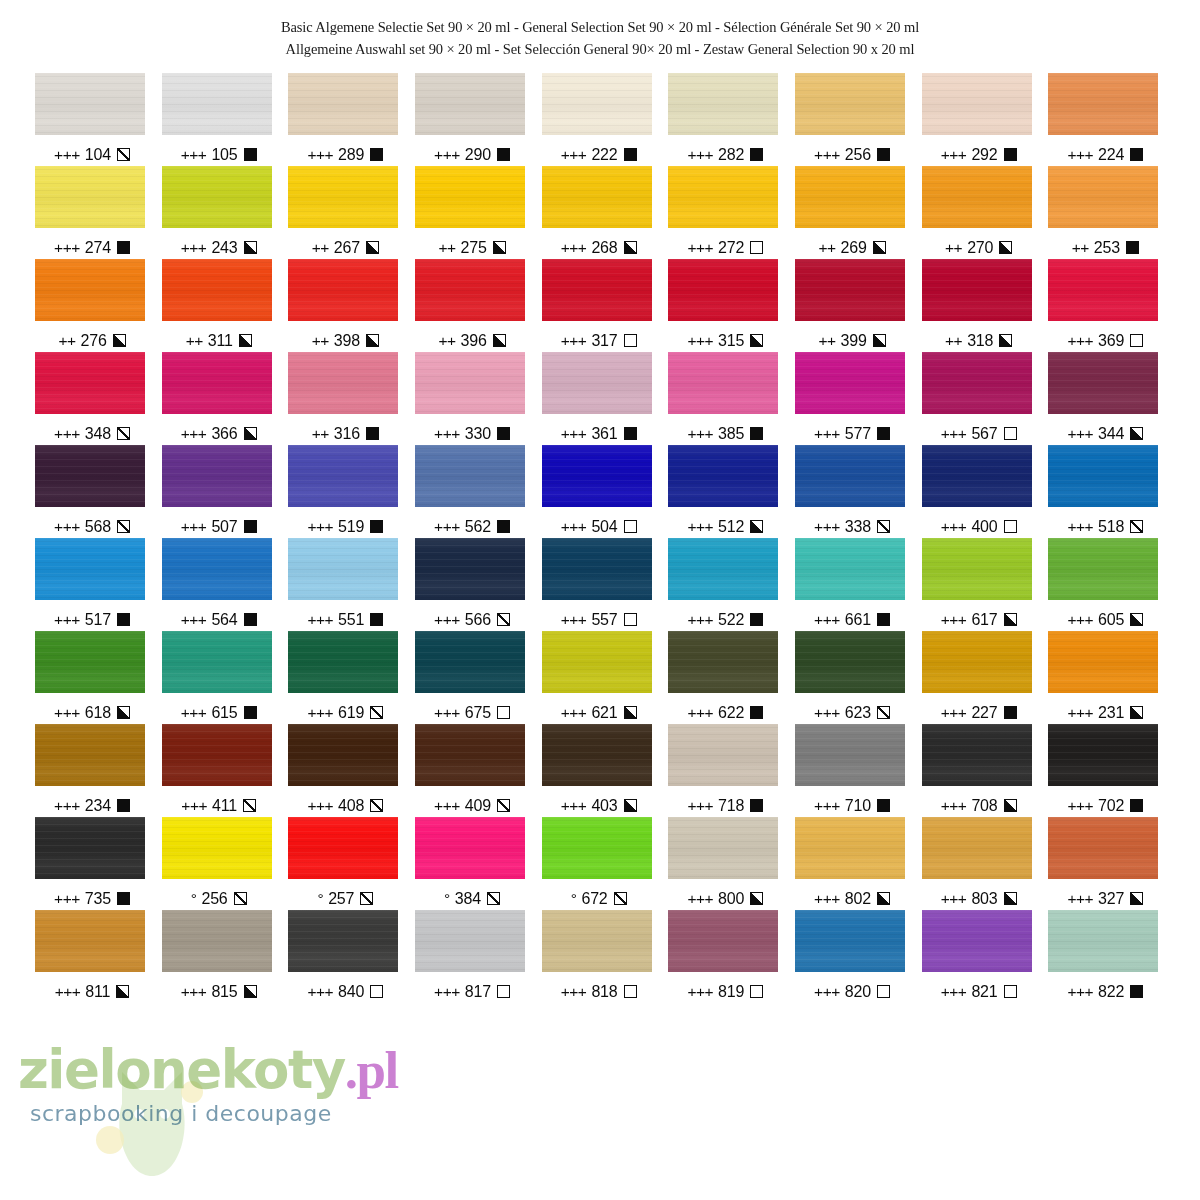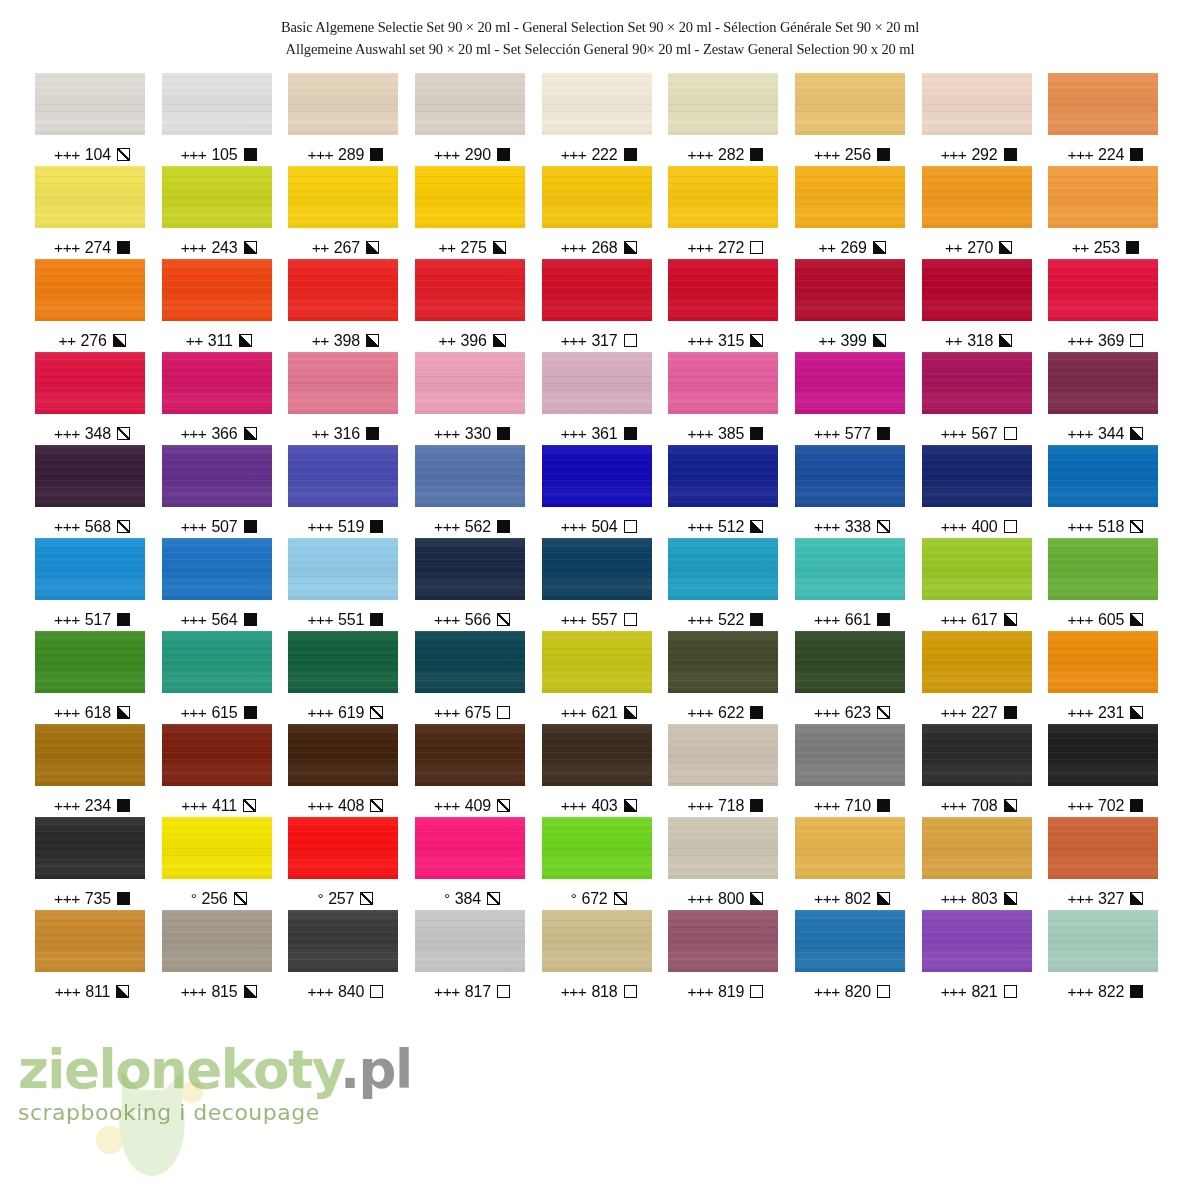--- a/index.html
+++ b/index.html
@@ -165,28 +165,29 @@
   }
   #watermark .wm-main {
     font-size: 53px;
     font-weight: bold;
     color: #7fae4a;
     letter-spacing: -1.5px;
     line-height: 1;
     white-space: nowrap;
     font-family: "DejaVu Sans", sans-serif;
   }
-  #watermark .wm-dot { color: #404040; }
+  #watermark .wm-dot { color: #a21caf; font-family: Liberation Serif, serif; }
   #watermark .wm-sub {
     margin-top: 4px;
     font-size: 22px;
-    color: #4d7c0f;
+    color: #0c4a6e;
     letter-spacing: 0.5px;
     white-space: nowrap;
     font-family: "DejaVu Sans", sans-serif;
+    margin-left: 12px;
   }
   #wm-cat {
     position: absolute;
     left: 92px;
     bottom: 18px;
     width: 120px;
     height: 130px;
     z-index: 4;
     opacity: 0.45;
     pointer-events: none;

